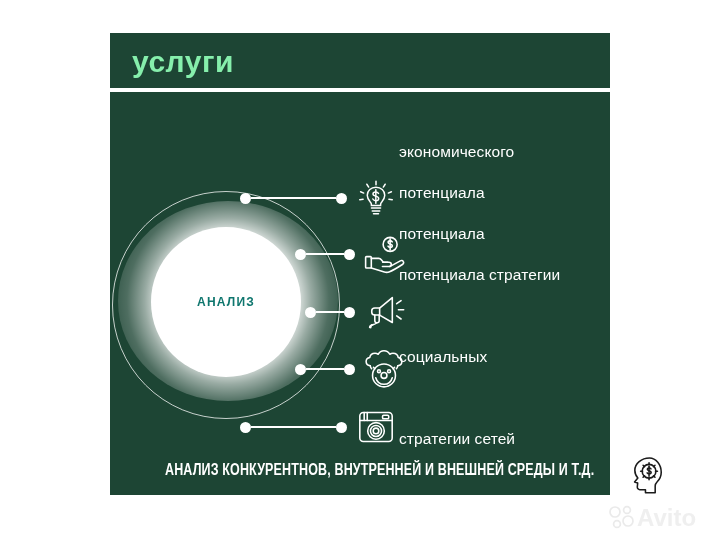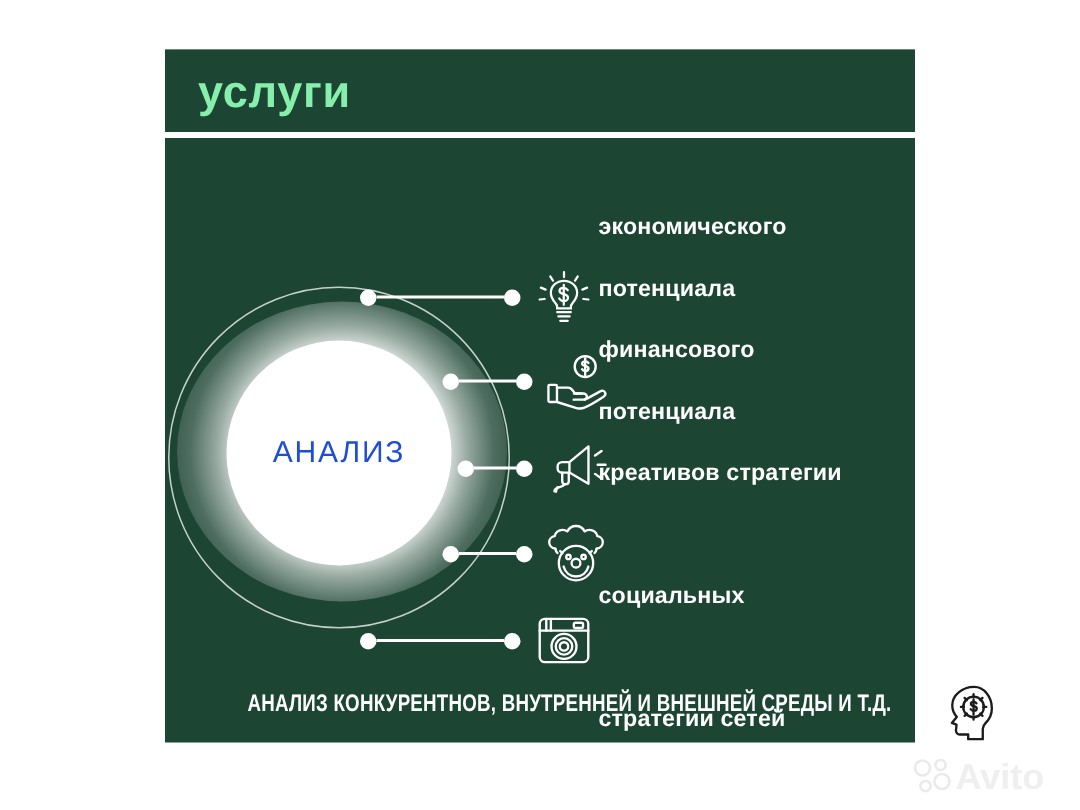--- a/index.html
+++ b/index.html
@@ -94,23 +94,23 @@
     top: 26px;
     width: 150px;
     height: 150px;
     border-radius: 50%;
     background: #ffffff;
     display: flex;
     align-items: center;
     justify-content: center;
   }
   #orb-label {
-    font-size: 20px;
-    font-weight: 400;
-    color: #1d4ed8;
+    font-size: 12px;
+    font-weight: 700;
+    color: #0f766e;
     letter-spacing: 1.2px;
   }
   
   #orb-arc {
     position: absolute;
     left: -6px;
     top: -10px;
     width: 228px;
     height: 228px;
     border-radius: 50%;
@@ -160,21 +160,21 @@
   #labels {
     position: absolute;
     left: 289px;
     top: 98px;
     width: 215px;
     z-index: 5;
   }
   .label-line {
     color: #ffffff;
     font-size: 15.5px;
-    font-weight: 700;
+    font-weight: 400;
     line-height: 41px;
     white-space: nowrap;
     letter-spacing: 0.1px;
   }
 
   
   #footer-rule {
     position: absolute;
     left: 0;
     bottom: 36px;
@@ -326,23 +326,22 @@
           <circle cx="24" cy="28.5" r="9.5"></circle>
           <circle cx="24" cy="28.5" r="6.3"></circle>
           <circle cx="24" cy="28.5" r="3.2"></circle>
         </svg>
       </div>
     </div>
 
     <div id="labels">
       <div class="label-line">экономического</div>
       <div class="label-line">потенциала</div>
-      <div class="label-line">финансового</div>
       <div class="label-line">потенциала</div>
-      <div class="label-line">креативов стратегии</div>
+      <div class="label-line">потенциала стратегии</div>
       <div class="label-line">&nbsp;</div>
       <div class="label-line">социальных</div>
       <div class="label-line">&nbsp;</div>
       <div class="label-line">стратегии сетей</div>
     </div>
 
     <div id="footer-rule"></div>
     <div id="footer-text">АНАЛИЗ КОНКУРЕНТНОВ, ВНУТРЕННЕЙ И ВНЕШНЕЙ СРЕДЫ И Т.Д.</div>
 
   </div>

